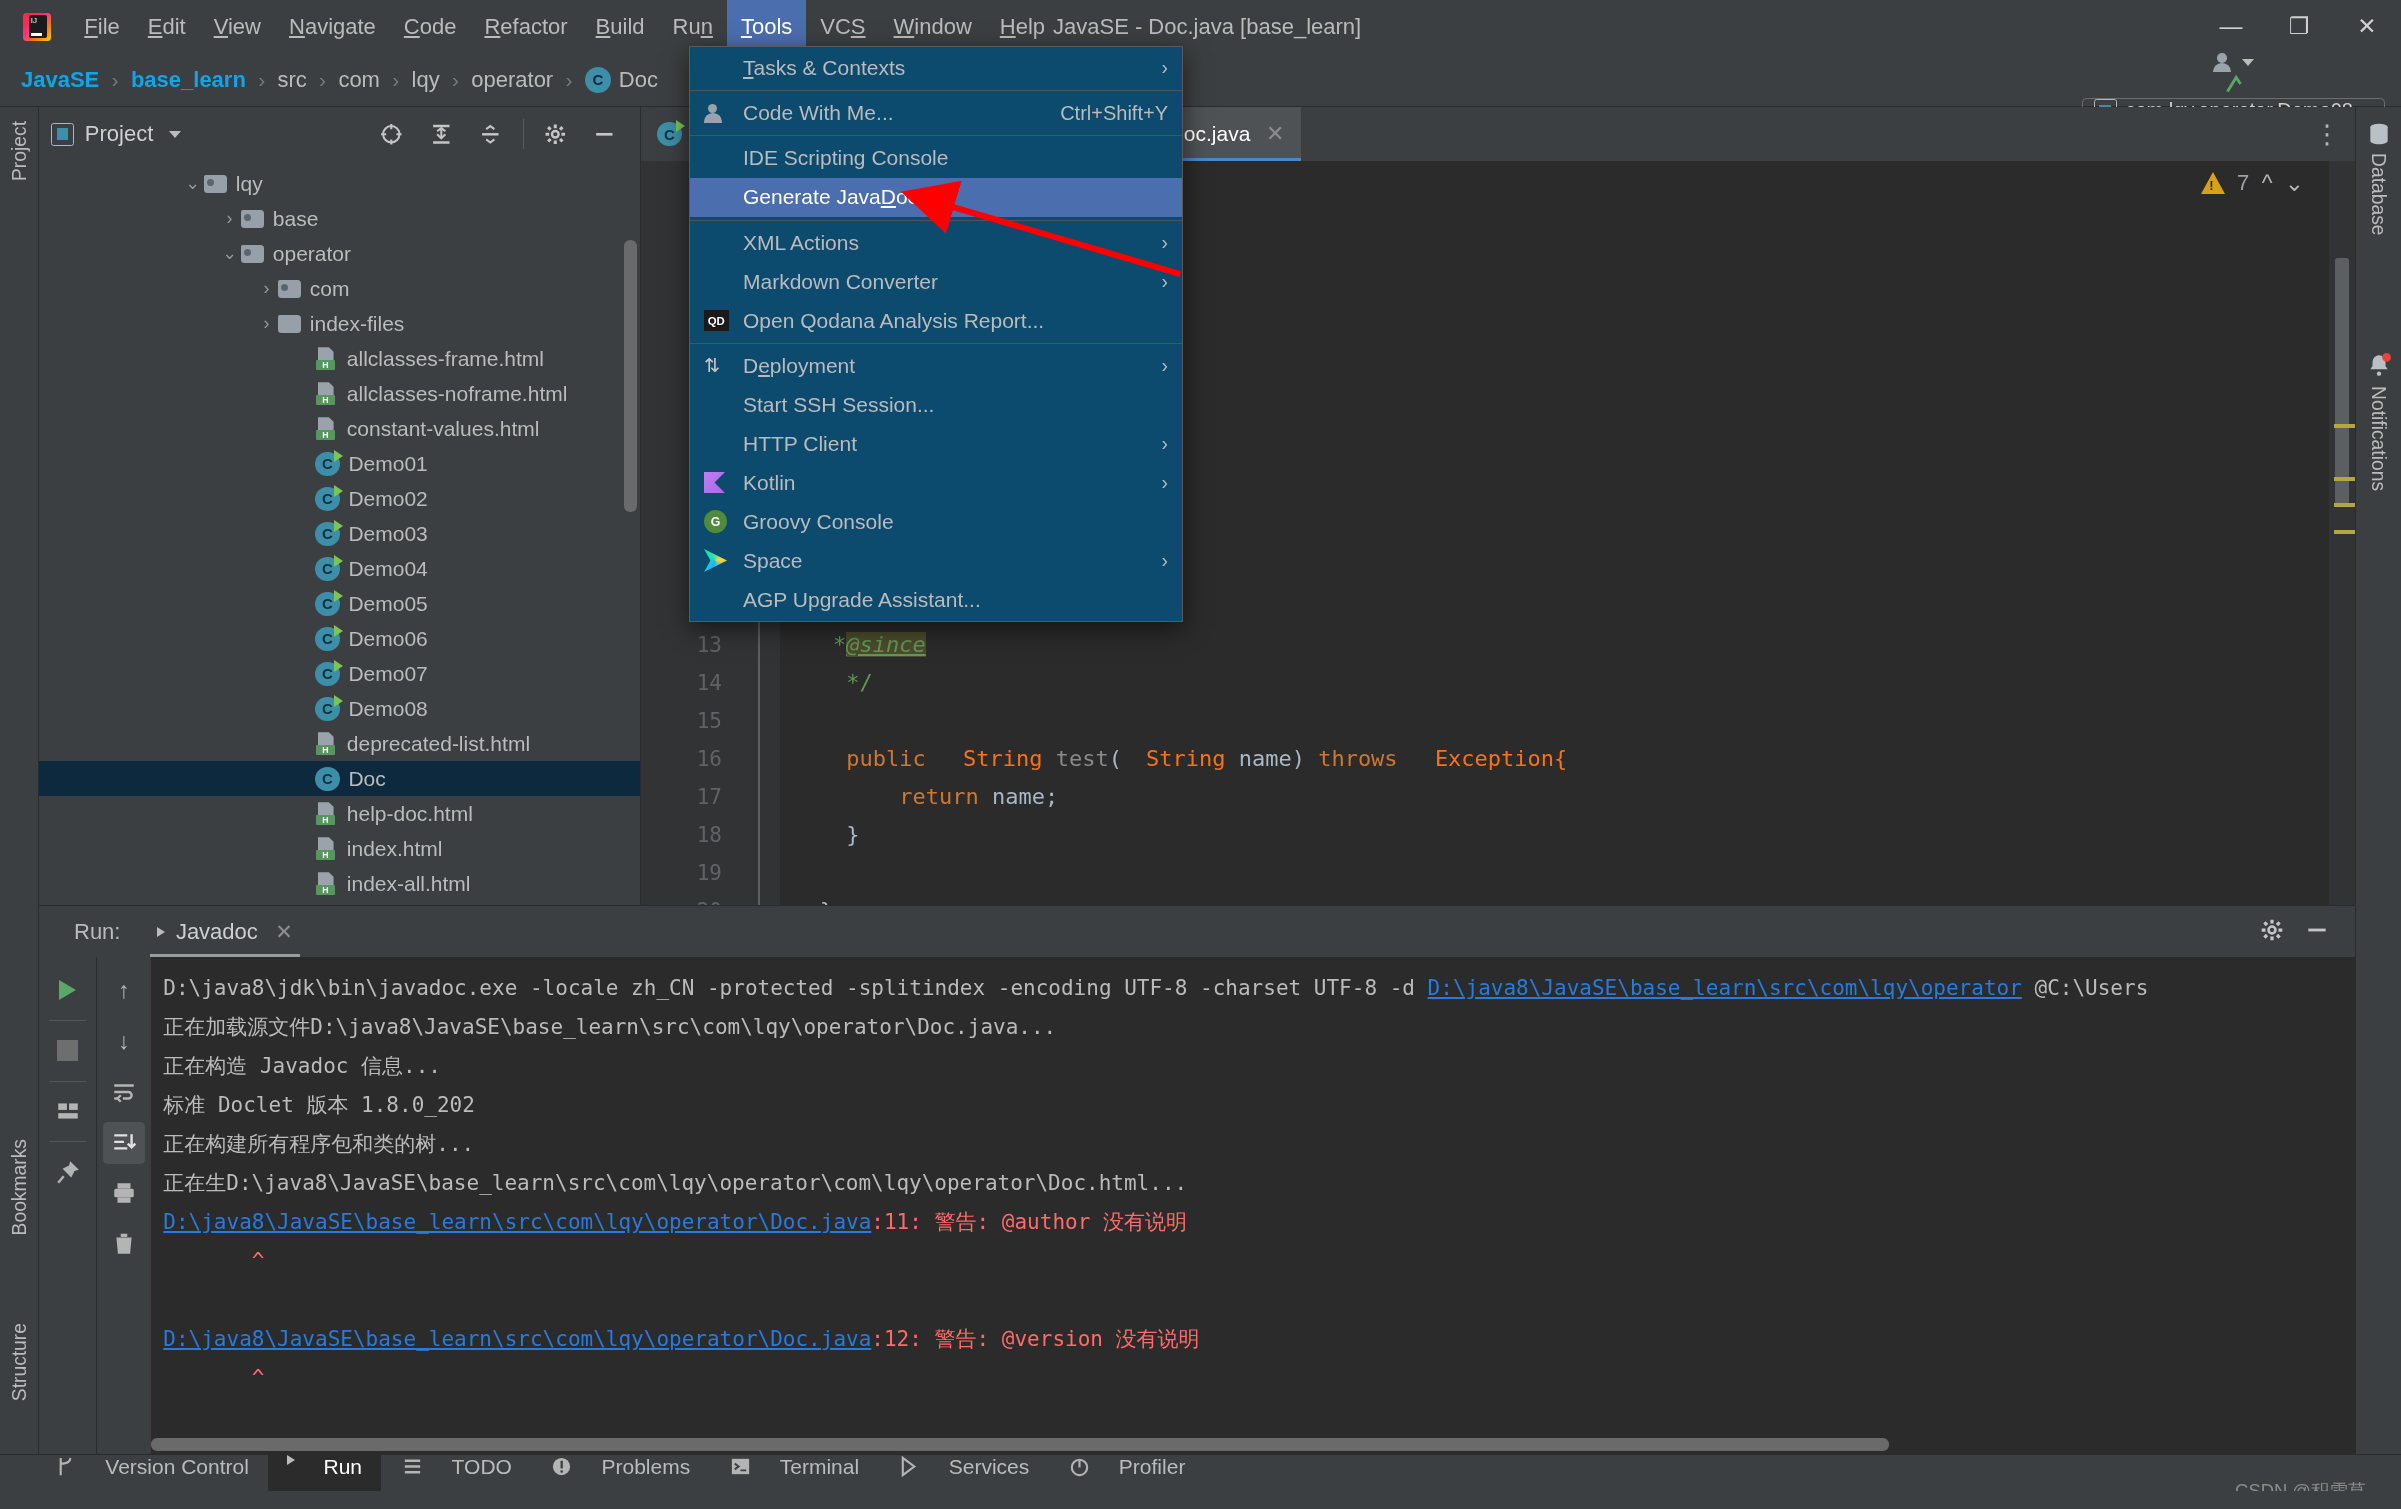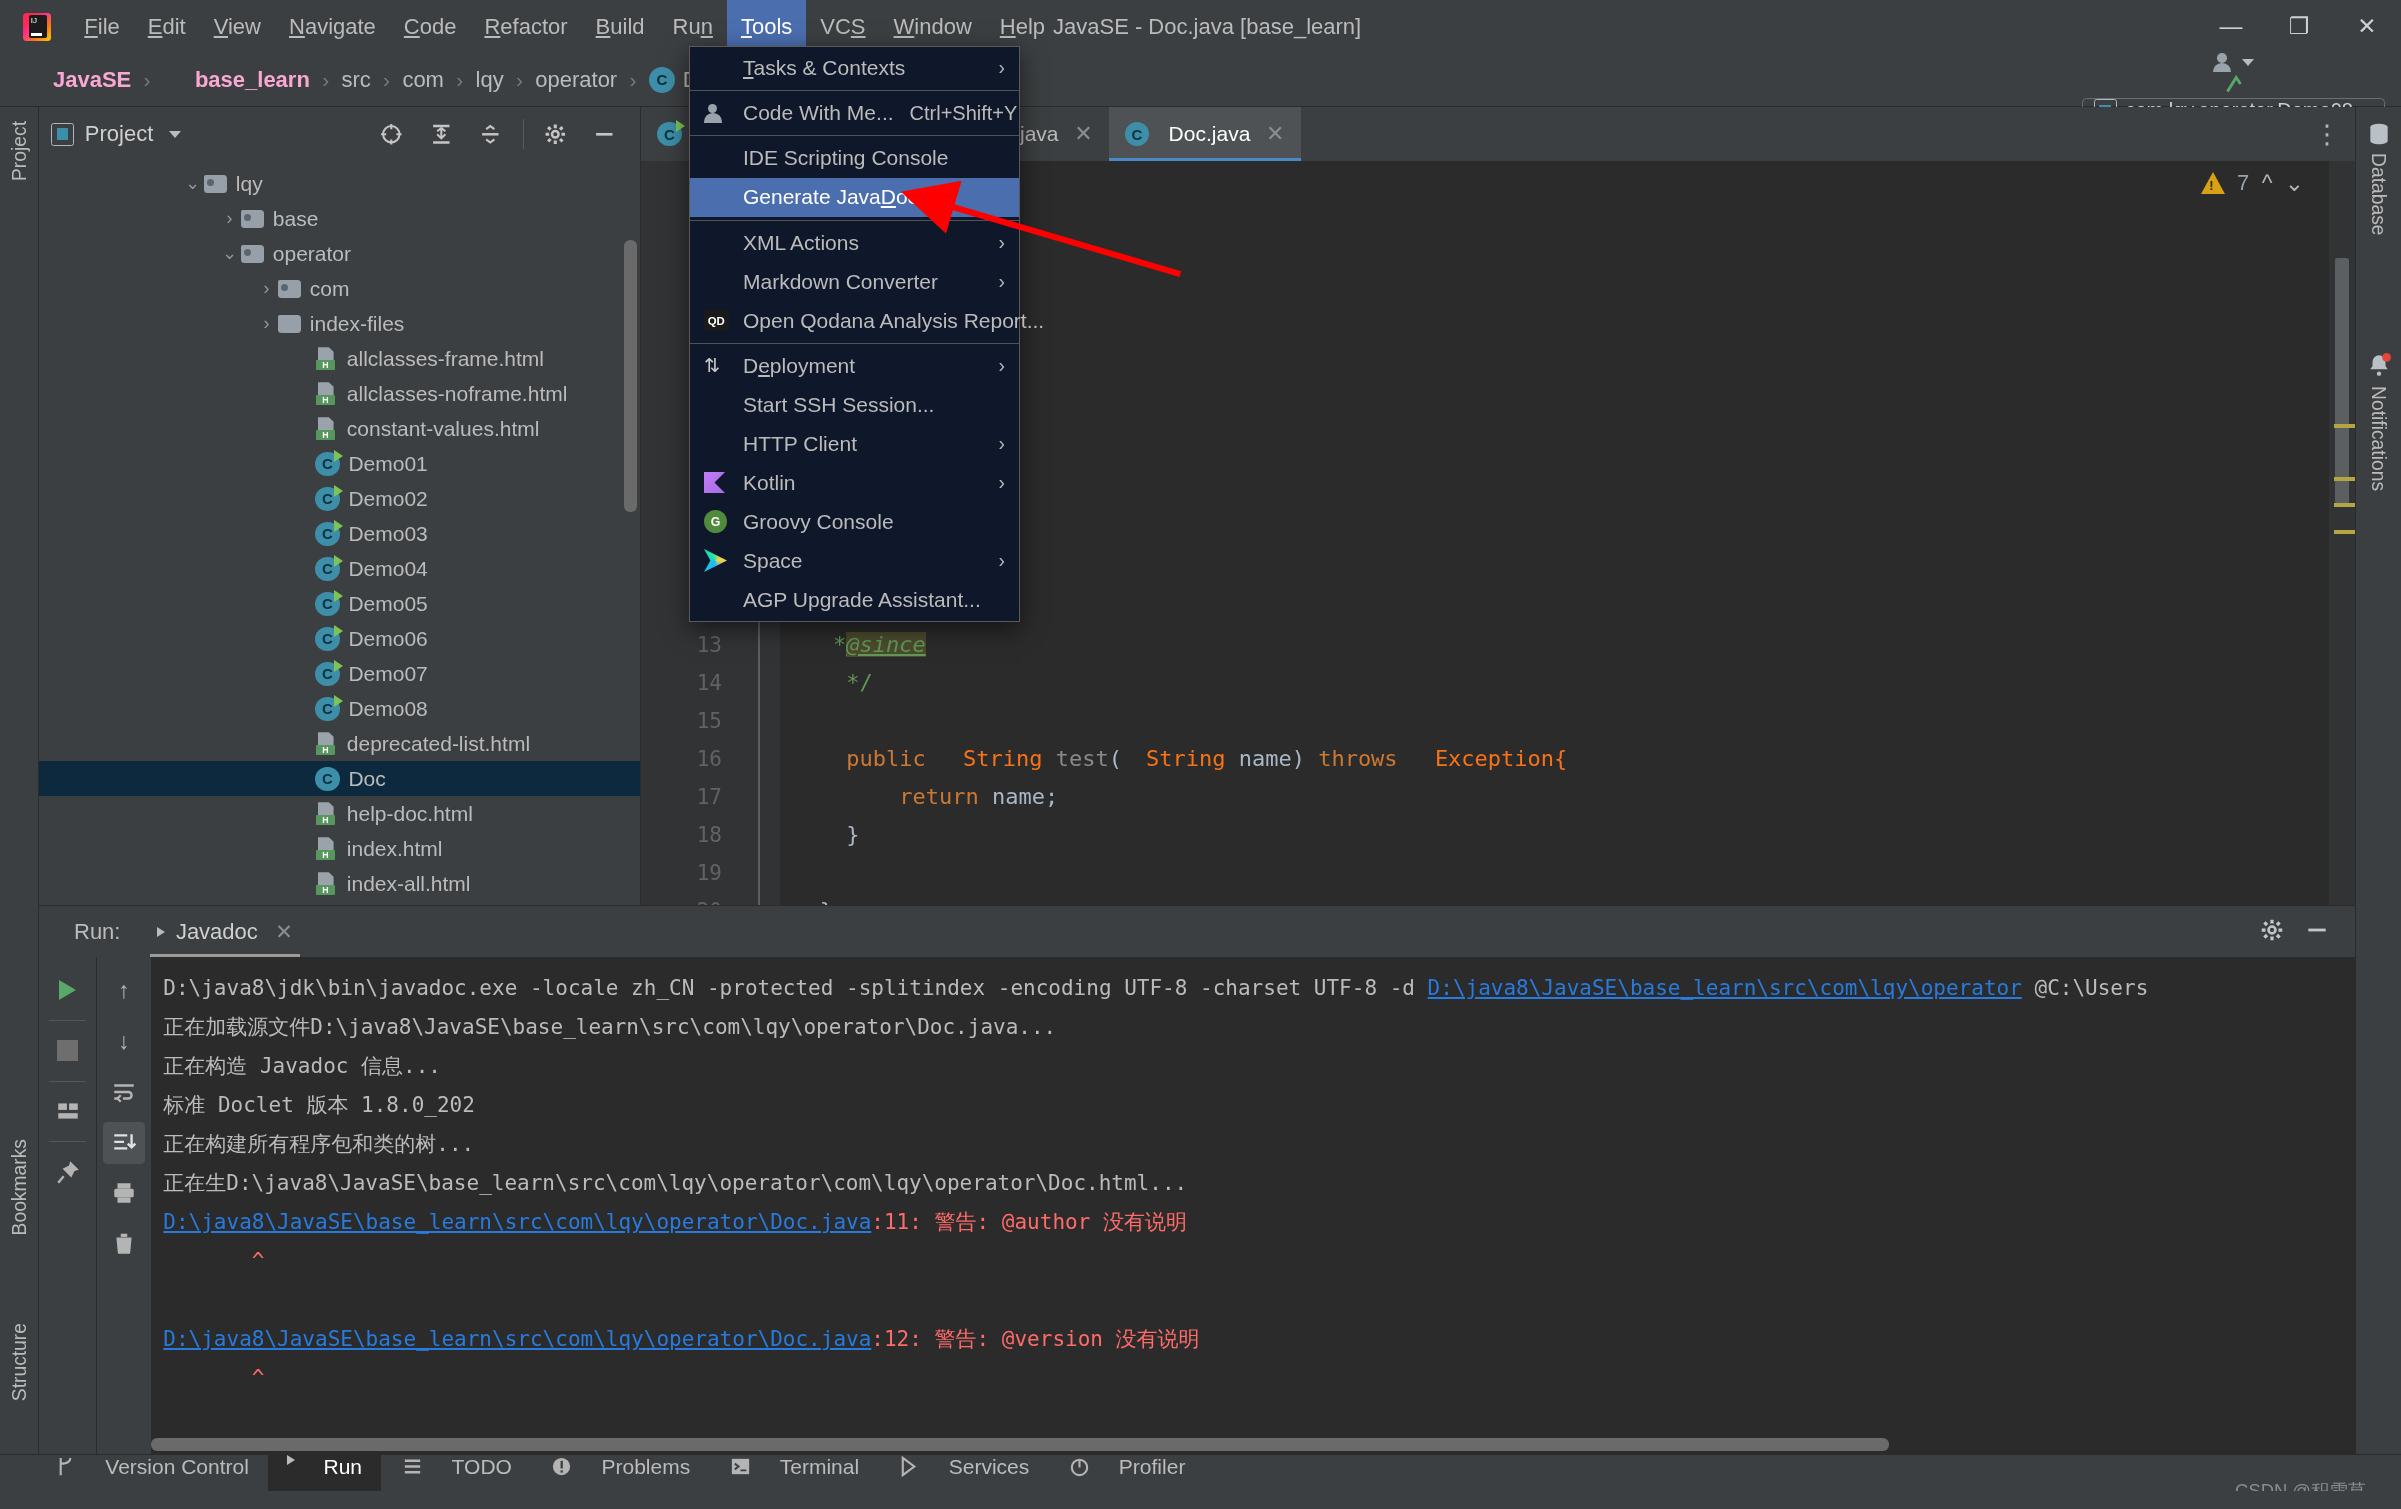--- a/index.html
+++ b/index.html
@@ -25,21 +25,21 @@
   .menu-item .mn{text-decoration:underline;}
   .menu-item.active{background:#4b6eaf;color:#ffffff;}
   .win-title{position:absolute;left:1053px;top:0;line-height:53px;font-size:22px;color:#bbbbbb;white-space:nowrap;}
   .win-ctrls{position:absolute;right:0;top:0;height:53px;display:flex;align-items:center;}
   .win-btn{width:68px;height:53px;display:flex;align-items:center;justify-content:center;font-size:23px;color:#cfcfcf;}
 
   
   .navbar{height:54px;flex:0 0 54px;background:#3c3f41;border-bottom:0.9px solid #2b2b2b;display:flex;align-items:center;position:relative;}
   .crumbs{display:flex;align-items:center;padding-left:21px;font-size:22px;}
   .crumb{color:#bbbbbb;white-space:nowrap;}
-  .crumb.bold{font-weight:bold;color:#f9a8d4;margin-left:32px;}
+  .crumb.bold{font-weight:bold;color:#0ea5e9;}
   .sep{margin:0 12.3px;color:#7a7a7a;font-size:21px;}
   .cicon{width:26px;height:26px;border-radius:50%;background:#3d8ea8;color:#0c2c35;font-size:15px;
          display:inline-flex;align-items:center;justify-content:center;margin-right:8px;font-weight:bold;}
   .nav-right{position:absolute;right:8.8px;top:0;height:54px;display:flex;align-items:center;gap:0;flex-direction:column;}
   .tb-btn{width:46px;height:46px;display:flex;align-items:center;justify-content:center;color:#b4b4b4;font-size:21px;}
   .vsep{width:0.9px;height:30px;background:#5a5a5a;margin:0 10.5px;}
   .runcfg{height:40px;border:0.9px solid #6d6d6d;border-radius:4.4px;display:flex;align-items:center;padding:0 10.5px;gap:8.8px;margin:0 7px;}
   .runcfg .label{font-size:20px;color:#cfcfcf;white-space:nowrap;}
   .mini-sq{width:23px;height:23px;border:1.8px solid #a9b7c6;border-radius:2.6px;display:flex;align-items:center;justify-content:center;}
   .mini-sq i{width:11.4px;height:11.4px;background:#3d8ea8;display:block;}
@@ -100,21 +100,21 @@
   .tagun{color:#629755;text-decoration:underline;background:#4b4b2e;font-style:italic;}
   .warnbar{position:absolute;right:51px;top:8.8px;display:flex;align-items:center;gap:12.3px;z-index:3;}
   .wtri{width:0;height:0;border-left:12.3px solid transparent;border-right:12.3px solid transparent;border-bottom:22px solid #d9a116;position:relative;}
   .wtri:after{content:"!";position:absolute;left:-3.5px;top:5.3px;font-size:13px;color:#2b2b2b;font-weight:bold;}
   .wnum{font-size:22px;color:#9aa3ab;}
   .markbar{position:absolute;right:0;top:0;bottom:0;width:26px;background:#313335;}
   .markbar .thumb{position:absolute;left:6.1px;top:97px;width:14px;height:246px;background:#5c5f61;border-radius:2.6px;}
   .markbar .mk{position:absolute;left:5.3px;width:26px;height:4.4px;background:#b5a642;}
 
   
-  .dropdown{position:absolute;left:689px;top:46px;width:331px;background:#0f172a;border:0.9px solid #5a5a5a;z-index:60;
+  .dropdown{position:absolute;left:689px;top:46px;width:494px;background:#0c4a6e;border:0.9px solid #5a5a5a;z-index:60;
             box-shadow:0 7px 23px rgba(0,0,0,.55);padding:1.8px 0;}
   .mi{height:39px;display:flex;align-items:center;padding:0 14px;font-size:21px;color:#bbbbbb;position:relative;white-space:nowrap;}
   .mi.hl{background:#4b6eaf;color:#ffffff;}
   .mi .ico{width:39px;flex:0 0 39px;display:flex;align-items:center;justify-content:flex-start;}
   .mi .txt{flex:1 1 auto;}
   .mi .txt .mn{text-decoration:underline;}
   .mi .short{color:#bbbbbb;font-size:20px;margin-left:16px;}
   .mi .chev{margin-left:12.3px;color:#bbbbbb;font-size:19.3px;}
   .misep{height:0.9px;background:#4f5356;margin:2.6px 0;}
   .ico-person{width:23px;height:19.3px;position:relative;}

